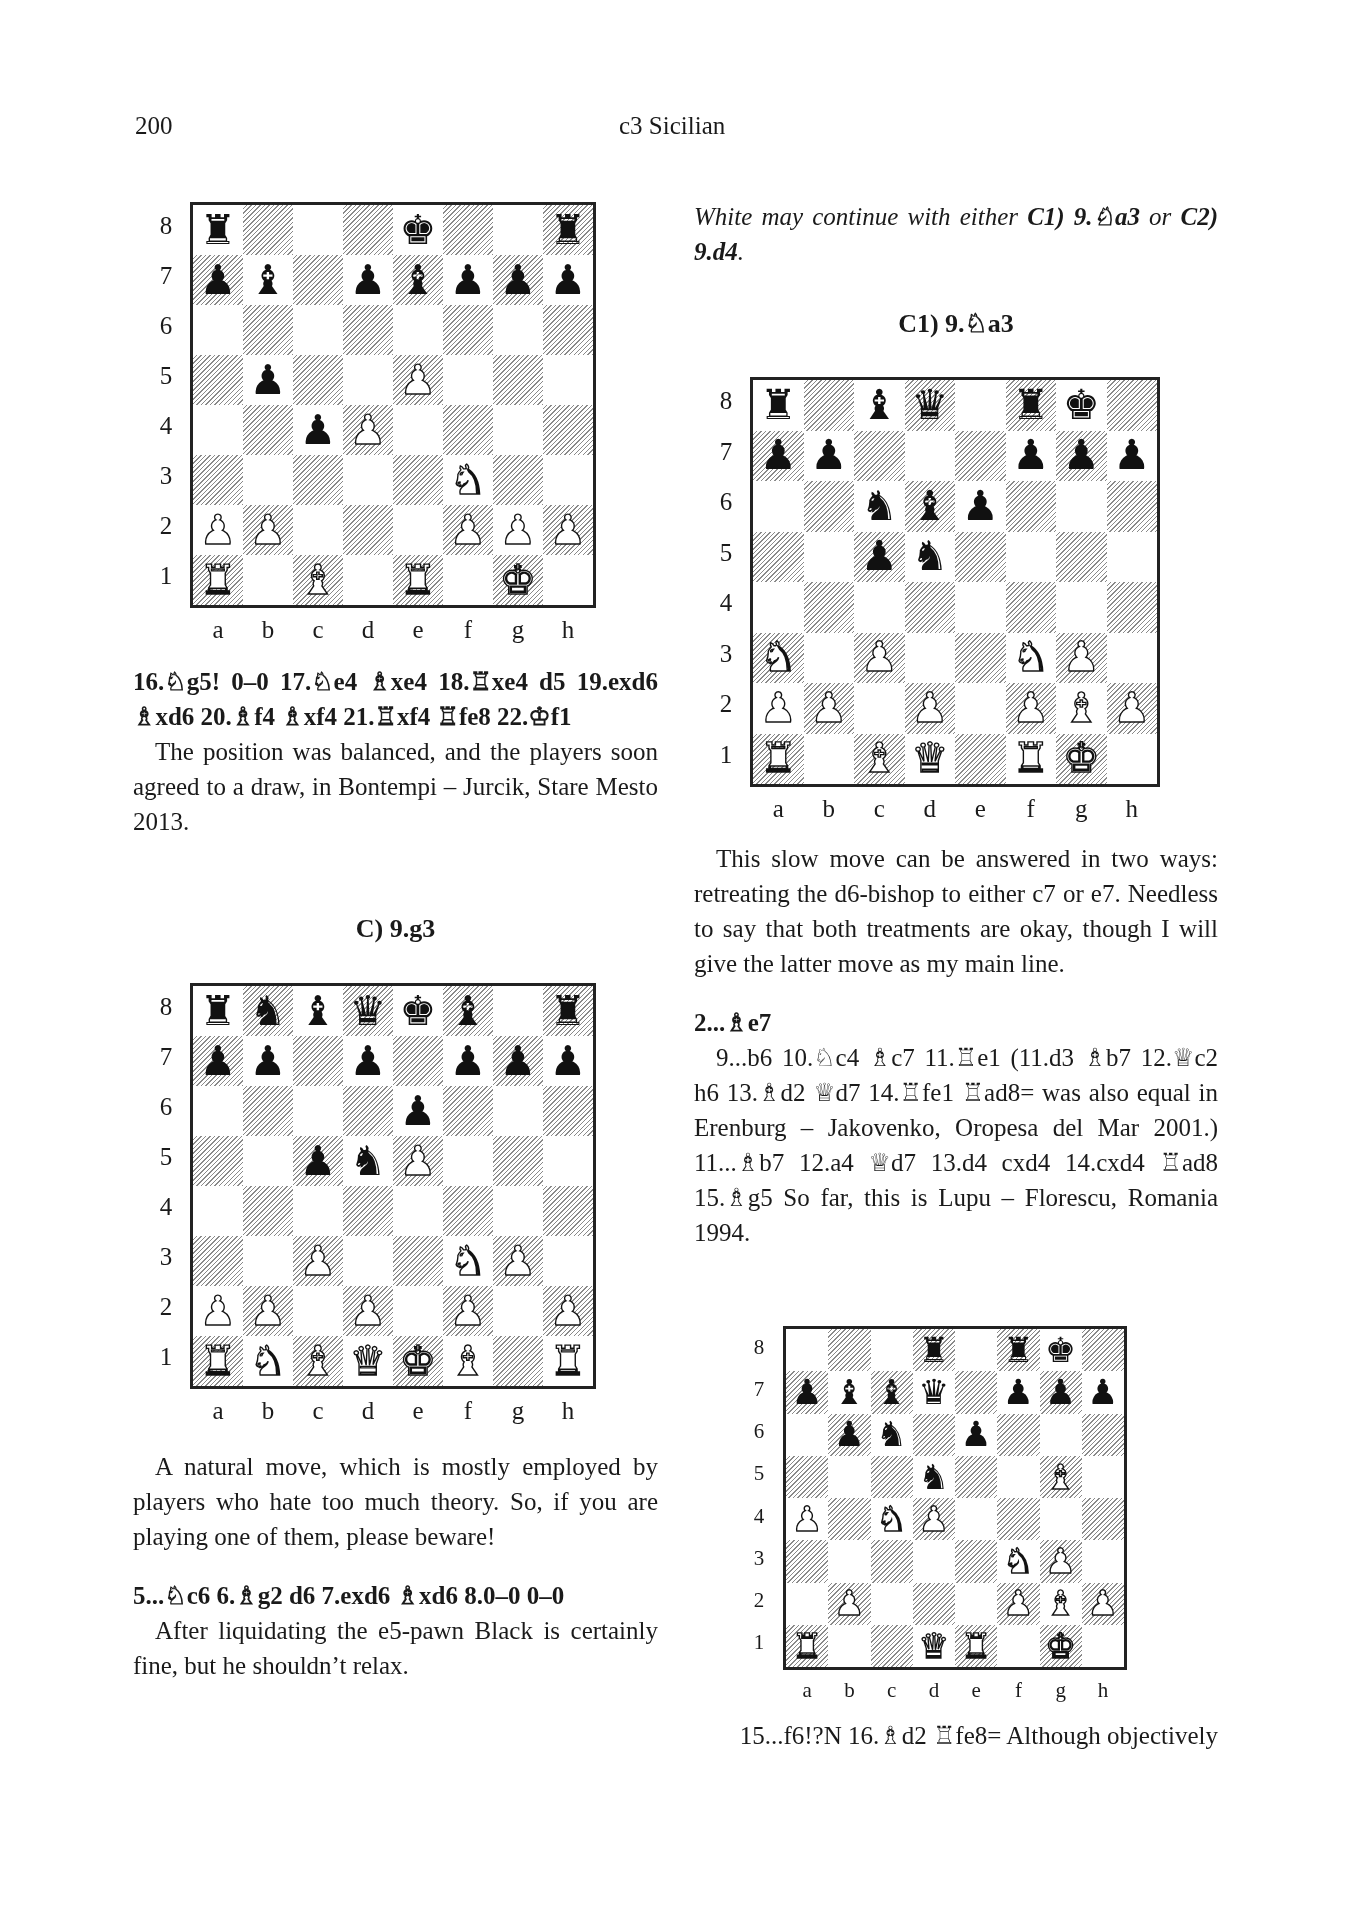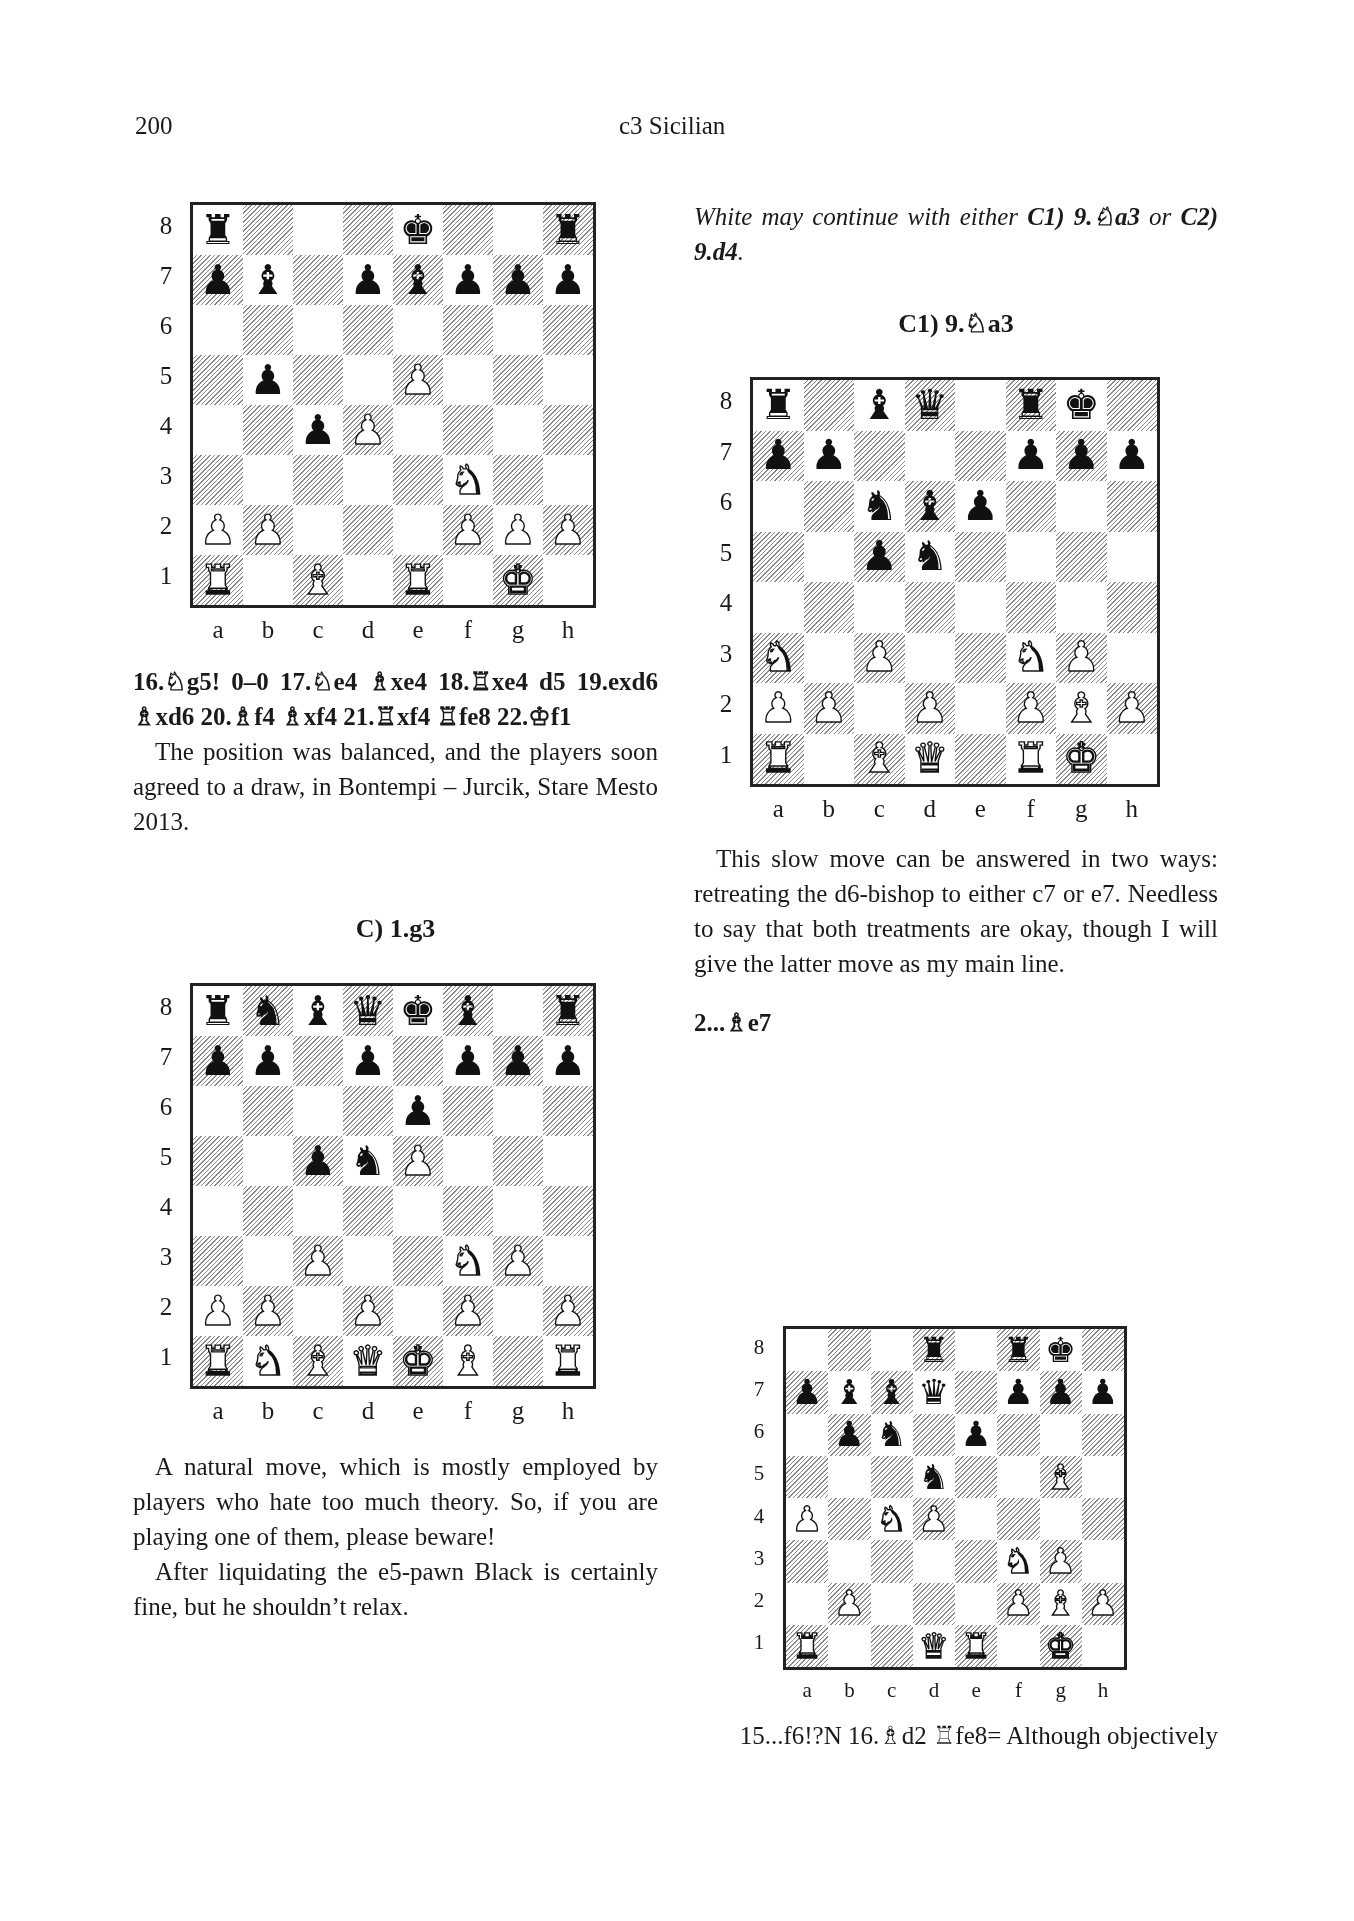--- a/index.html
+++ b/index.html
@@ -591,29 +591,31 @@
     <div class="file" style="width: 42.25px; font-size: 21px; left: 212px; top: 356px;">e</div>
     <div class="file" style="width: 42.25px; font-size: 21px; left: 254.25px; top: 356px;">f</div>
     <div class="file" style="width: 42.25px; font-size: 21px; left: 296.5px; top: 356px;">g</div>
     <div class="file" style="width: 42.25px; font-size: 21px; left: 338.75px; top: 356px;">h</div>
   </div>
 
 <div class="col" style="left:133px; top:664px; width:525px;">
   <p class="b">16.♘g5! 0–0 17.♘e4 ♗xe4 18.♖xe4 d5 19.exd6 ♗xd6 20.♗f4 ♗xf4 21.♖xf4 ♖fe8 22.♔f1</p>
   <p class="ind">The position was balanced, and the players soon agreed to a draw, in Bontempi – Jurcik, Stare Mesto 2013.</p>
 </div>
-<div class="col heading" style="left:133px; top:911px; width:525px; font-size:26px;">C) 1.g3</div>
+<div class="col heading" style="left:133px; top:911px; width:525px; font-size:26px;">C) 9.g3</div>
 <div class="col" style="left:133px; top:1449px; width:525px;">
   <p class="ind">A natural move, which is mostly employed by players who hate too much theory. So, if you are playing one of them, please beware!</p>
+  <p class="b" style="margin-top:24px;">5...♘c6 6.♗g2 d6 7.exd6 ♗xd6 8.0–0 0–0</p>
   <p class="ind">After liquidating the e5-pawn Black is certainly fine, but he shouldn’t relax.</p>
 </div>
 
 <div class="col" style="left:694px; top:199px; width:524px;font-style:italic;">
   <p><span>White may continue with either </span><span class="b">C1) 9.♘a3</span><span> or </span><span class="b">C2) 9.d4</span><span>.</span></p>
 </div>
 <div class="col heading" style="left:694px; top:306px; width:524px; font-size:26px;">C1) 9.♘a3</div>
 <div class="col" style="left:694px; top:841px; width:524px;">
   <p class="ind">This slow move can be answered in two ways: retreating the d6-bishop to either c7 or e7. Needless to say that both treatments are okay, though I will give the latter move as my main line.</p>
   <p class="b" style="margin-top:24px;">2...♗e7</p>
+  <p class="ind">9...b6 10.♘c4 ♗c7 11.♖e1 (11.d3 ♗b7 12.♕c2 h6 13.♗d2 ♕d7 14.♖fe1 ♖ad8= was also equal in Erenburg – Jakovenko, Oropesa del Mar 2001.) 11...♗b7 12.a4 ♕d7 13.d4 cxd4 14.cxd4 ♖ad8 15.♗g5 So far, this is Lupu – Florescu, Romania 1994.</p>
 </div>
 <div class="col" style="left:694px; top:1718px; width:524px; text-align:right;">
   <p>15...f6!?N 16.♗d2 ♖fe8= Although objectively</p>
 </div>
 
 </body></html>

